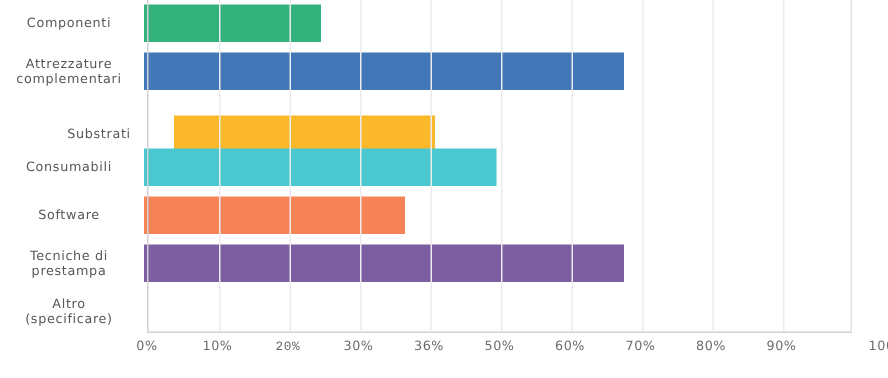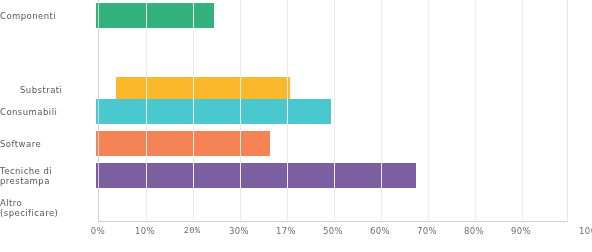--- a/index.html
+++ b/index.html
@@ -35,21 +35,21 @@
     left: 0;
     width: 592px;
     height: 32px;
     display: flex;
     align-items: center;
   }
 
   .cat-label {
     width: 96px;
     flex: 0 0 96px;
-    text-align: left;
+    text-align: center;
     padding-right: 4px;
     box-sizing: border-box;
     font-size: 8.5px;
     line-height: 10.5px;
     letter-spacing: 0.45px;
     color: #58585a;
     white-space: pre-line;
   }
 
   .bar-track {
@@ -112,20 +112,27 @@
 
 <div id="chart-root">
 
   <div class="rows">
       <div class="row" style="top: 0px;">
         <div class="cat-label">Componenti</div>
         <div class="bar-track">
           <div class="bar" title="Componenti: 25%" style="width: 117.5px; background: rgb(52, 178, 125);"></div>
         </div>
       </div>
+      <div class="row" style="top: 32px;">
+        <div class="cat-label">Attrezzature
+complementari</div>
+        <div class="bar-track">
+          <div class="bar" title="Attrezzature complementari: 68%" style="width: 319.6px; background: rgb(67, 119, 184);"></div>
+        </div>
+      </div>
       <div class="row" style="top: 74px; padding-left: 20px;">
         <div class="cat-label">Substrati</div>
         <div class="bar-track">
           <div class="bar" title="Substrati: 37%" style="width: 173.9px; background: rgb(251, 184, 42);"></div>
         </div>
       </div>
       <div class="row" style="top: 96px;">
         <div class="cat-label">Consumabili</div>
         <div class="bar-track">
           <div class="bar" title="Consumabili: 50%" style="width: 235px; background: rgb(74, 200, 208);"></div>
@@ -161,21 +168,21 @@
       <div class="gridline" style="left: 329px;"></div>
       <div class="gridline" style="left: 376px;"></div>
       <div class="gridline" style="left: 423px;"></div>
     </div>
 
   <div class="x-axis">
       <span class="x-tick" style="left: 0px;">0%</span>
       <span class="x-tick" style="left: 47px;">10%</span>
       <span class="x-tick" style="left: 94px; font-family: Liberation Mono, monospace;">20%</span>
       <span class="x-tick" style="left: 141px;">30%</span>
-      <span class="x-tick" style="left: 188px;">17%</span>
+      <span class="x-tick" style="left: 188px;">36%</span>
       <span class="x-tick" style="left: 235px;">50%</span>
       <span class="x-tick" style="left: 282px;">60%</span>
       <span class="x-tick" style="left: 329px;">70%</span>
       <span class="x-tick" style="left: 376px;">80%</span>
       <span class="x-tick" style="left: 423px;">90%</span>
       <span class="x-tick" style="left: 450px; margin-left: 44px;">100%</span>
     </div>
 
 </div>
 

